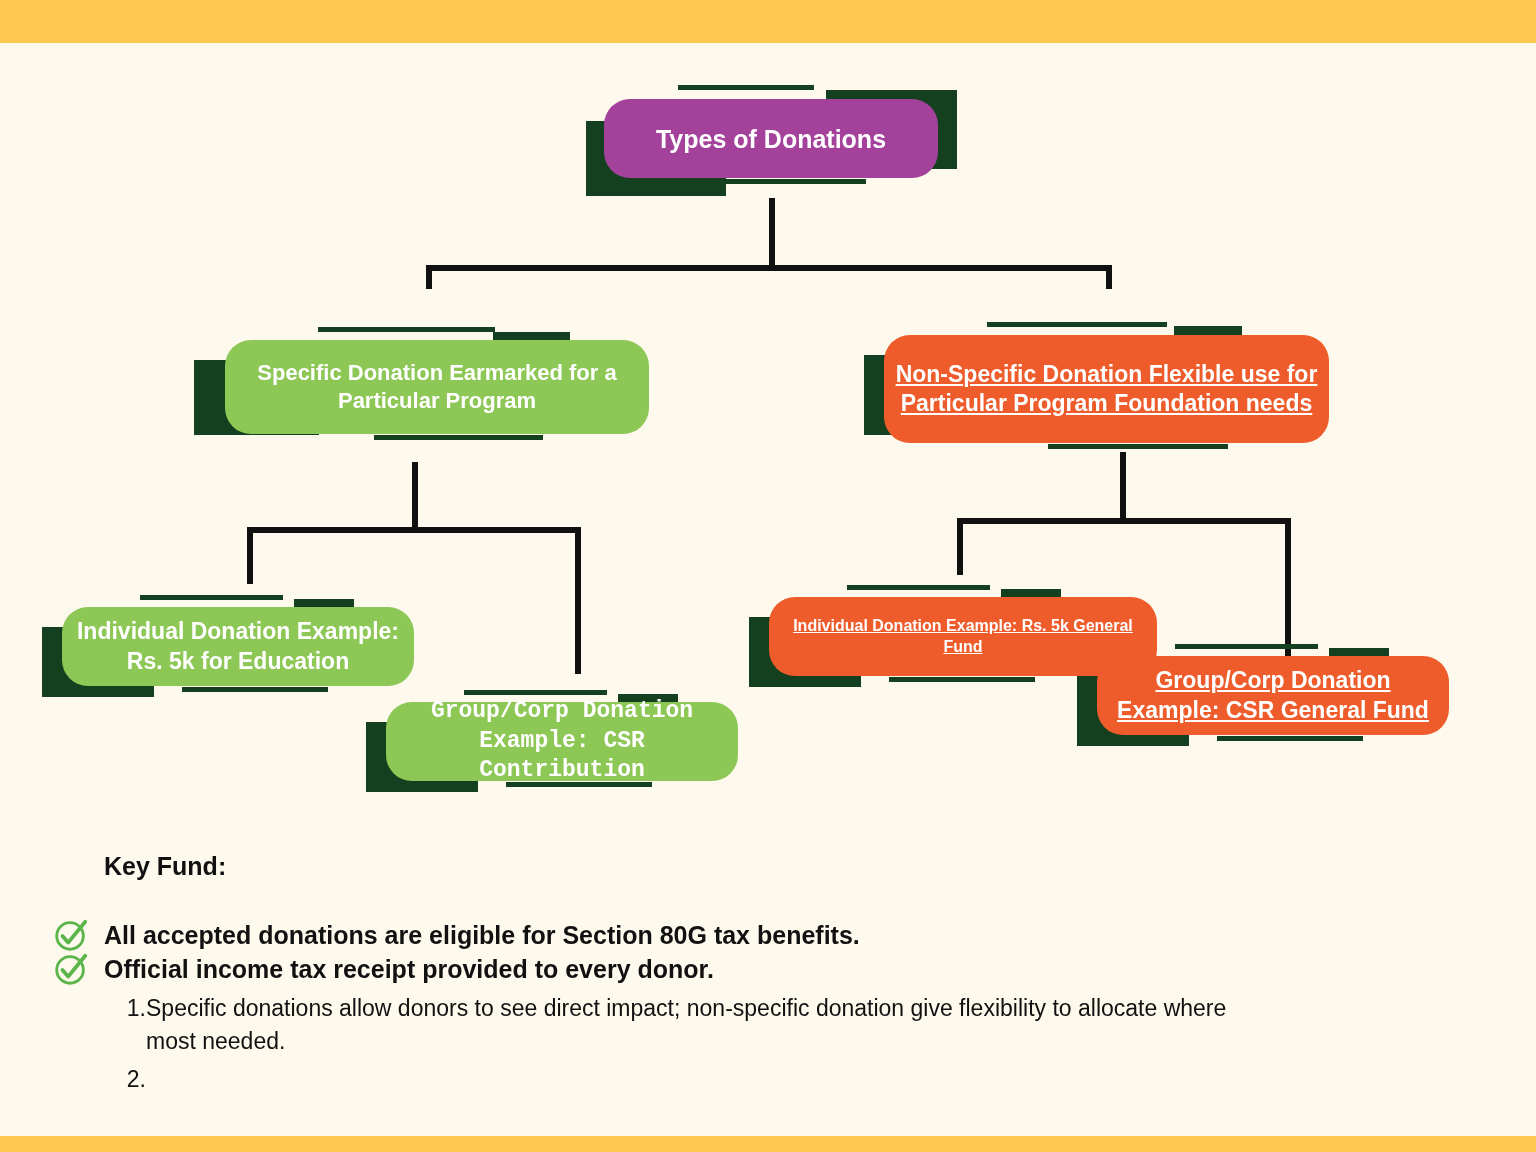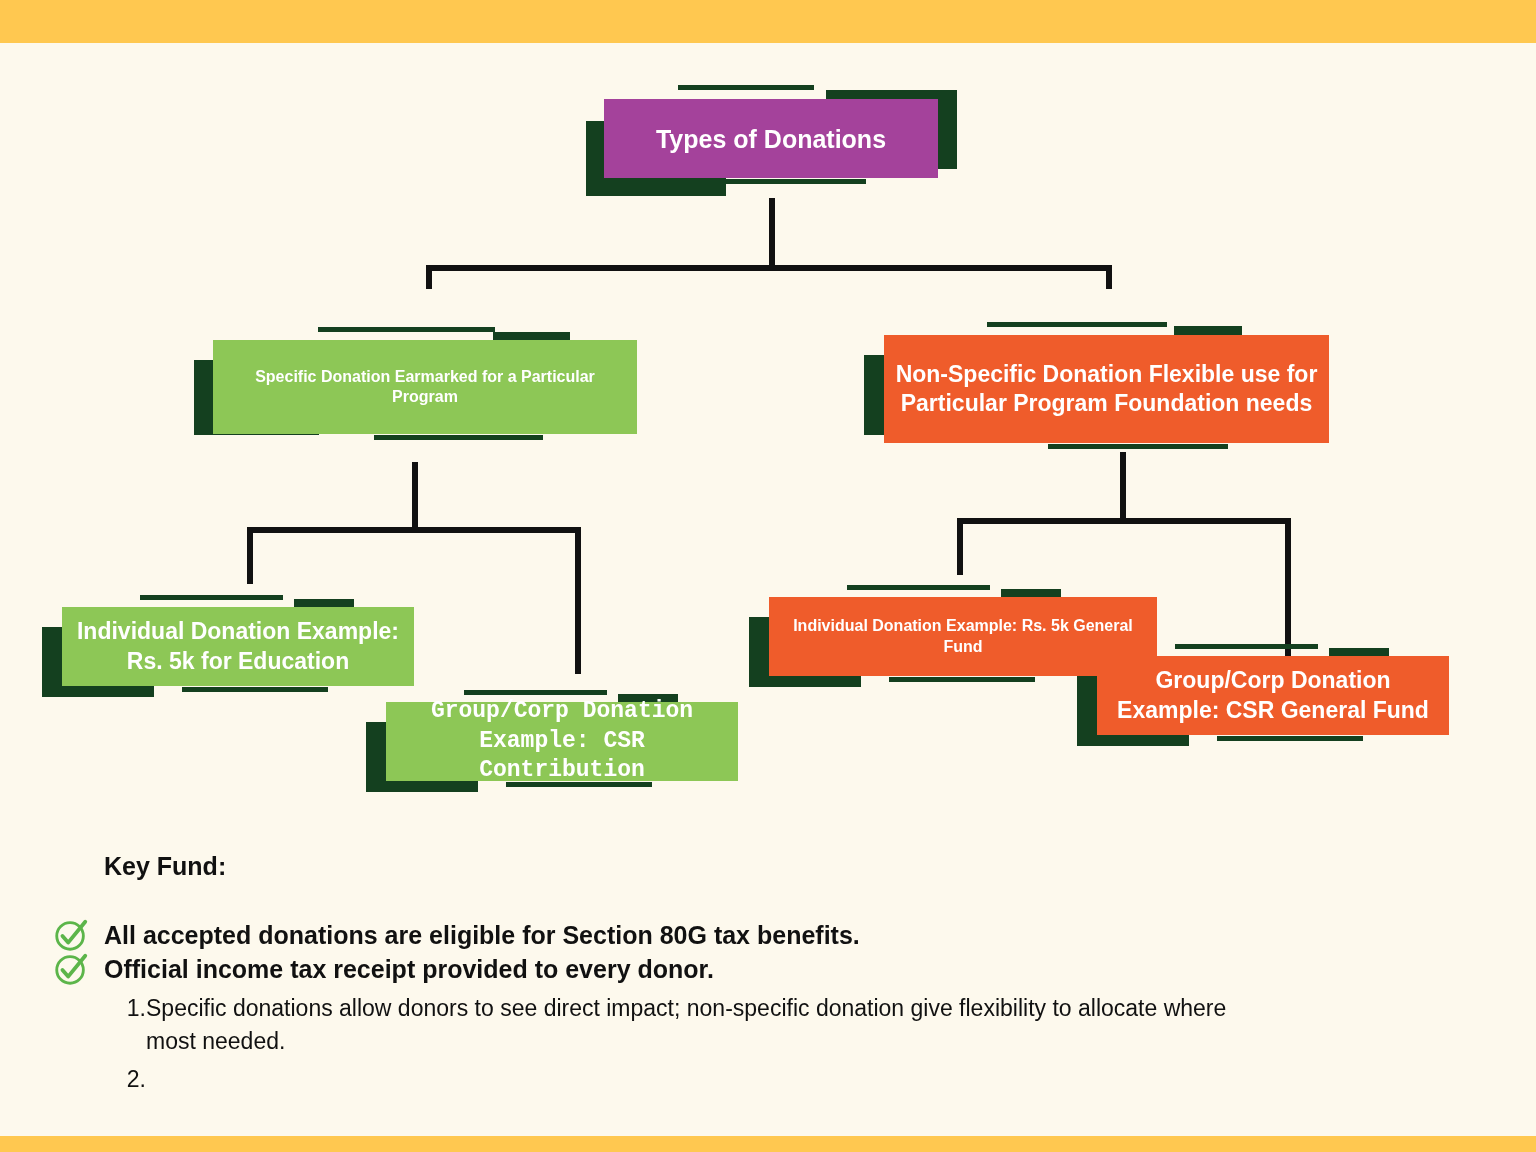--- a/index.html
+++ b/index.html
@@ -28,24 +28,25 @@
   .node .line-bot{position:absolute;background:#14401F;height:5px;}
   .node .card{
     position:absolute;left:0;top:0;
     display:flex;align-items:center;justify-content:center;
     box-sizing:border-box;
     color:#FFFFFF;
     font-weight:bold;
     text-align:center;
     line-height:1.28;
     padding:6px 8px;
+    border-radius:26px;
   }
   .purple .card{background:#A4429B;}
   .green  .card{background:#8DC756;}
-  .orange .card{background:#EF5C2B;}
+  .orange .card{background:#EF5C2B;text-decoration:underline;}
 
   
   #notes{position:absolute;left:0;top:840px;width:1536px;}
   .notes-title{
     position:absolute;left:104px;top:12px;
     font-size:25px;font-weight:bold;color:#111111;
   }
   .check-row{
     position:absolute;left:52px;
     display:flex;align-items:center;gap:14px;
@@ -96,21 +97,21 @@
     <div class="line-top" style="left:74px;top:-14px;width:136px;"></div>
     <div class="line-bot" style="left:120px;top:80px;width:142px;"></div>
     <div class="card" style="width:334px;height:79px;font-size:25px;">Types of Donations</div>
   </div>
 
   <div class="node green" style="left:213px;top:340px;width:424px;height:94px;">
     <div class="shadow-ur" style="left:280px;top:-8px;width:77px;height:94px;"></div>
     <div class="shadow-dl" style="left:-19px;top:20px;width:125px;height:75px;"></div>
     <div class="line-top" style="left:105px;top:-13px;width:177px;"></div>
     <div class="line-bot" style="left:161px;top:95px;width:169px;"></div>
-    <div class="card" style="width:424px;height:94px;font-size:16px;">Specific Donation Earmarked for a Particular Program</div>
+    <div class="card" style="width:424px;height:94px;font-size:22px;margin-left:12px;">Specific Donation Earmarked for a Particular Program</div>
   </div>
 
   <div class="node orange" style="left:884px;top:335px;width:445px;height:108px;">
     <div class="shadow-ur" style="left:290px;top:-9px;width:68px;height:108px;"></div>
     <div class="shadow-dl" style="left:-20px;top:20px;width:124px;height:80px;"></div>
     <div class="line-top" style="left:103px;top:-13px;width:180px;"></div>
     <div class="line-bot" style="left:164px;top:109px;width:180px;"></div>
     <div class="card" style="width:445px;height:108px;font-size:23px;">Non-Specific Donation Flexible use for Particular Program Foundation needs</div>
   </div>
 

